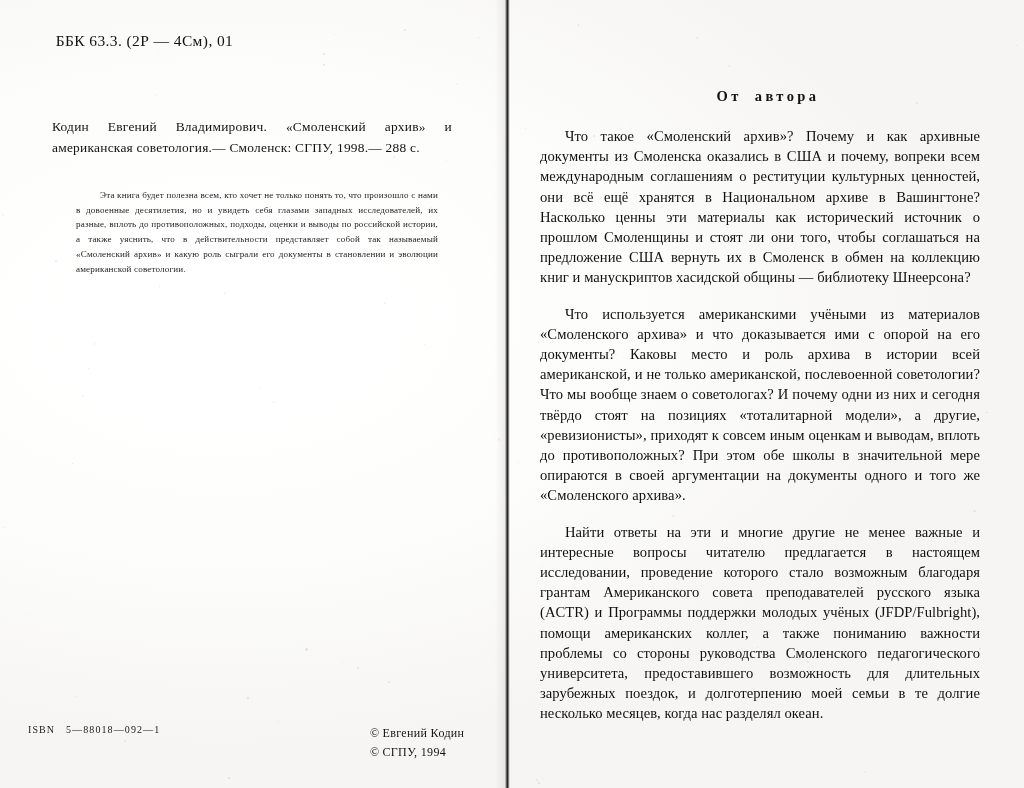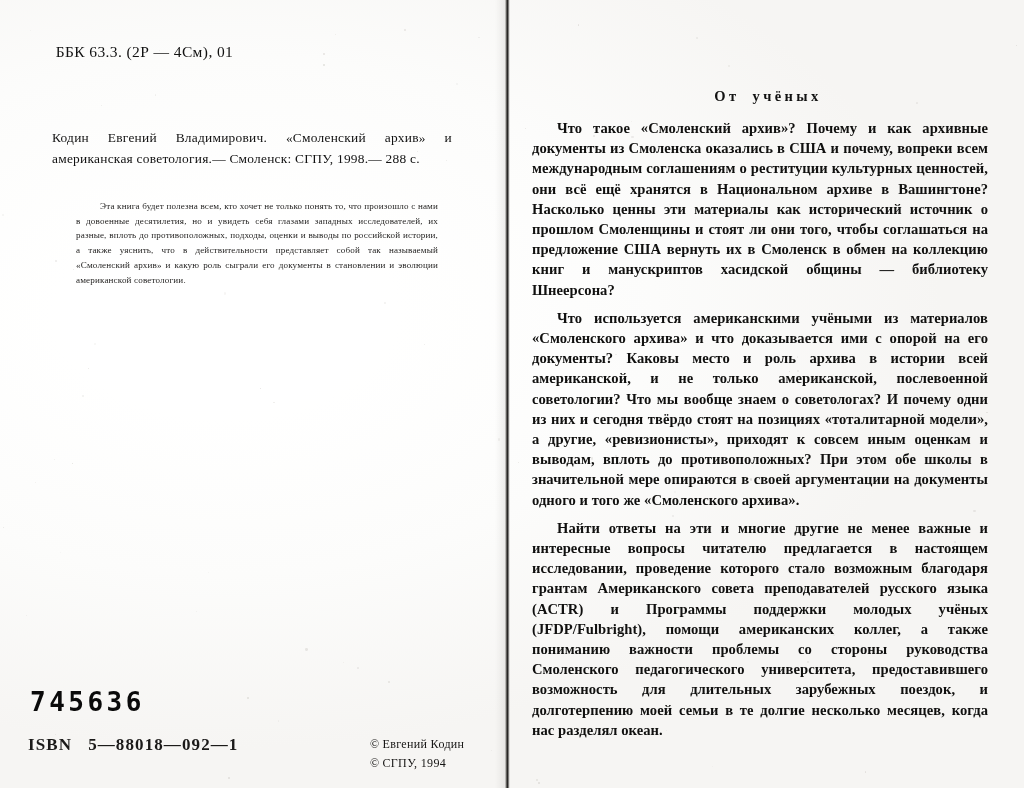--- a/index.html
+++ b/index.html
@@ -51,21 +51,21 @@
   }
   .gutter::after {
     content: "";
     position: absolute;
     top: 0; bottom: 0; left: -10px;
     width: 12px;
     background: linear-gradient(90deg, rgba(255,255,255,0) 0%, rgba(150,147,142,0.18) 100%);
   }
 
   
-  .verso { position: absolute; left: 0; top: 11px; width: 508px; height: 664px; }
+  .verso { position: absolute; left: 0; top: 0; width: 508px; height: 664px; }
   .recto { position: absolute; left: 512px; top: 0; width: 512px; height: 788px; }
 
   .bbk {
     position: absolute;
     left: 30px;
     top: 8px;
     font-size: 15.5px;
     letter-spacing: .4px;
     line-height: 1.45;
     white-space: pre;
@@ -105,25 +105,24 @@
     font-size: 26px;
     font-weight: bold;
     letter-spacing: 3.5px;
     color: #0c0c0c;
   }
 
   .isbn {
     position: absolute;
     left: 28px;
     top: 724px;
-    font-size: 17px;
+    font-size: 10px;
     letter-spacing: 1.1px;
     color: #1d1c1b;
     white-space: pre;
-    font-weight: bold;
   }
 
   .copyright {
     position: absolute;
     left: 370px;
     top: 724px;
     font-size: 12px;
     line-height: 1.62;
     letter-spacing: .35px;
     color: #171615;
@@ -150,23 +149,22 @@
     left: 12px;
     top: 110px;
     width: 472px;
     font-size: 14.6px;
     line-height: 1.385;
     letter-spacing: .05px;
     text-align: justify;
     color: #121211;
   }
   .body-text p {
-    margin: 8px;
+    margin: 16px;
     text-indent: 25px;
-    font-weight: bold;
   }
 </style>
 </head>
 <body>
 
 <div id="page">
 
   <div class="paper-tone"></div>
 
   <div class="verso">
@@ -174,38 +172,37 @@
     <div class="bbk">
       <span>ББК 63.3. (2Р — 4См), 01</span>
     </div>
 
     <div class="biblio">Кодин  Евгений Владимирович. «Смоленский архив»  и американская советология.— Смоленск: СГПУ, 1998.— 288 с.</div>
 
     <div class="annotation">
       <p>Эта книга будет  полезна всем, кто хочет не только понять то, что произошло с нами в довоенные десятилетия, но и увидеть себя глазами западных исследователей, их разные, вплоть до противоположных, подходы, оценки и выводы по российской истории, а также уяснить, что в действительности представляет собой так называемый «Смоленский архив» и какую роль сыграли его документы в становлении и эволюции американской советологии.</p>
     </div>
 
-    <div class="stamp-number">745636</div>
 
     <div class="isbn">ISBN   5—88018—092—1</div>
 
     <div class="copyright">
       <span class="cline">
         <span class="csym">©</span><span>Евгений Кодин</span>
       </span>
       <span class="cline">
         <span class="csym">©</span><span>СГПУ, 1994</span>
       </span>
     </div>
   </div>
 
   <div class="gutter" style="left:505px"></div>
 
   <div class="recto">
-    <div class="foreword-title">От учёных</div>
+    <div class="foreword-title">От автора</div>
     <div class="body-text">
       <p>Что такое «Смоленский архив»? Почему и как архивные документы из Смоленска оказались в США и почему, вопреки всем международным соглашениям о реституции культурных ценностей, они всё ещё хранятся в Национальном архиве в Вашингтоне? Насколько ценны эти материалы как исторический источник о прошлом Смоленщины и стоят ли они того, чтобы соглашаться на предложение США вернуть их в Смоленск в обмен на коллекцию книг и манускриптов хасидской общины — библиотеку Шнеерсона?</p>
       <p>Что используется американскими учёными из материалов «Смоленского архива» и что доказывается ими с опорой на его документы? Каковы место и роль архива в истории всей американской, и не только американской, послевоенной советологии? Что мы вообще знаем о советологах?  И  почему одни из них и сегодня твёрдо стоят на позициях «тоталитарной модели», а другие, «ревизионисты», приходят к совсем иным оценкам и выводам, вплоть до противоположных? При этом обе школы в значительной мере опираются в своей аргументации на документы одного и того же «Смоленского архива».</p>
       <p>Найти ответы на эти и многие другие не менее важные и интересные вопросы читателю предлагается в настоящем исследовании, проведение которого стало возможным благодаря грантам Американского совета преподавателей русского языка (ACTR) и Программы поддержки молодых учёных (JFDP/Fulbright), помощи американских коллег, а также пониманию важности проблемы со стороны руководства Смоленского педагогического университета, предоставившего возможность для длительных зарубежных поездок, и долготерпению моей семьи в те долгие несколько месяцев, когда нас разделял океан.</p>
     </div>
   </div>
 
 <div class="speck" style="width: 1.22597px; height: 1.22597px; left: 517.788px; top: 462.176px; opacity: 0.43;"></div>
     <div class="speck" style="width: 1.62351px; height: 1.62351px; left: 669.079px; top: 203.731px; opacity: 0.18;"></div>
     <div class="speck" style="width: 0.868377px; height: 0.868377px; left: 159.233px; top: 49.6792px; opacity: 0.33;"></div>

